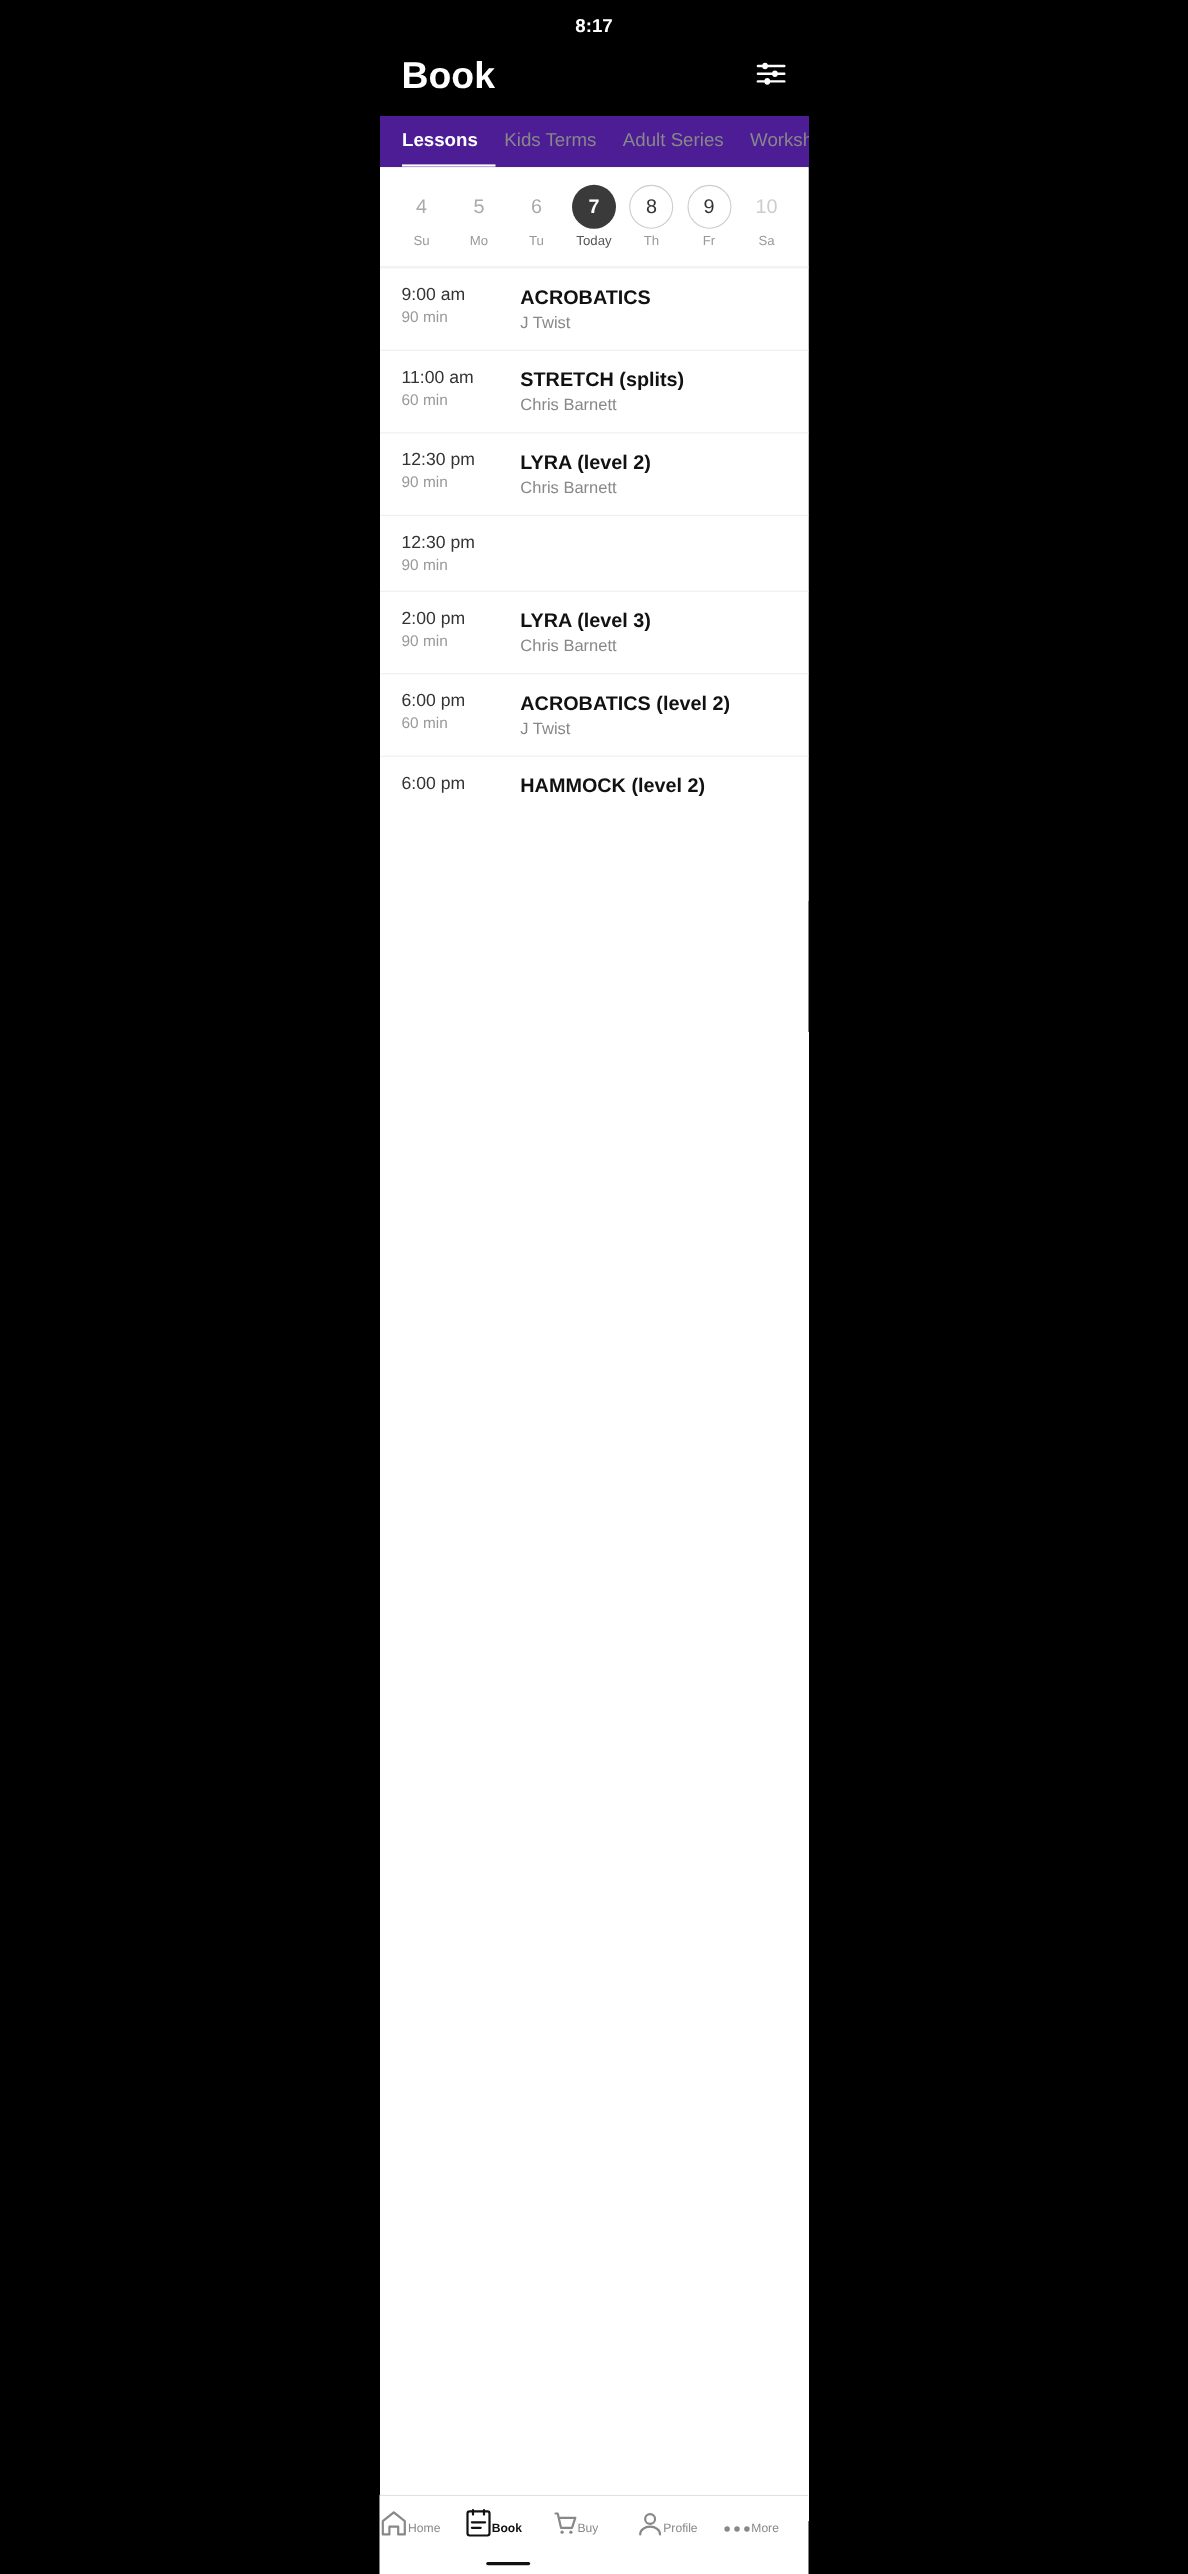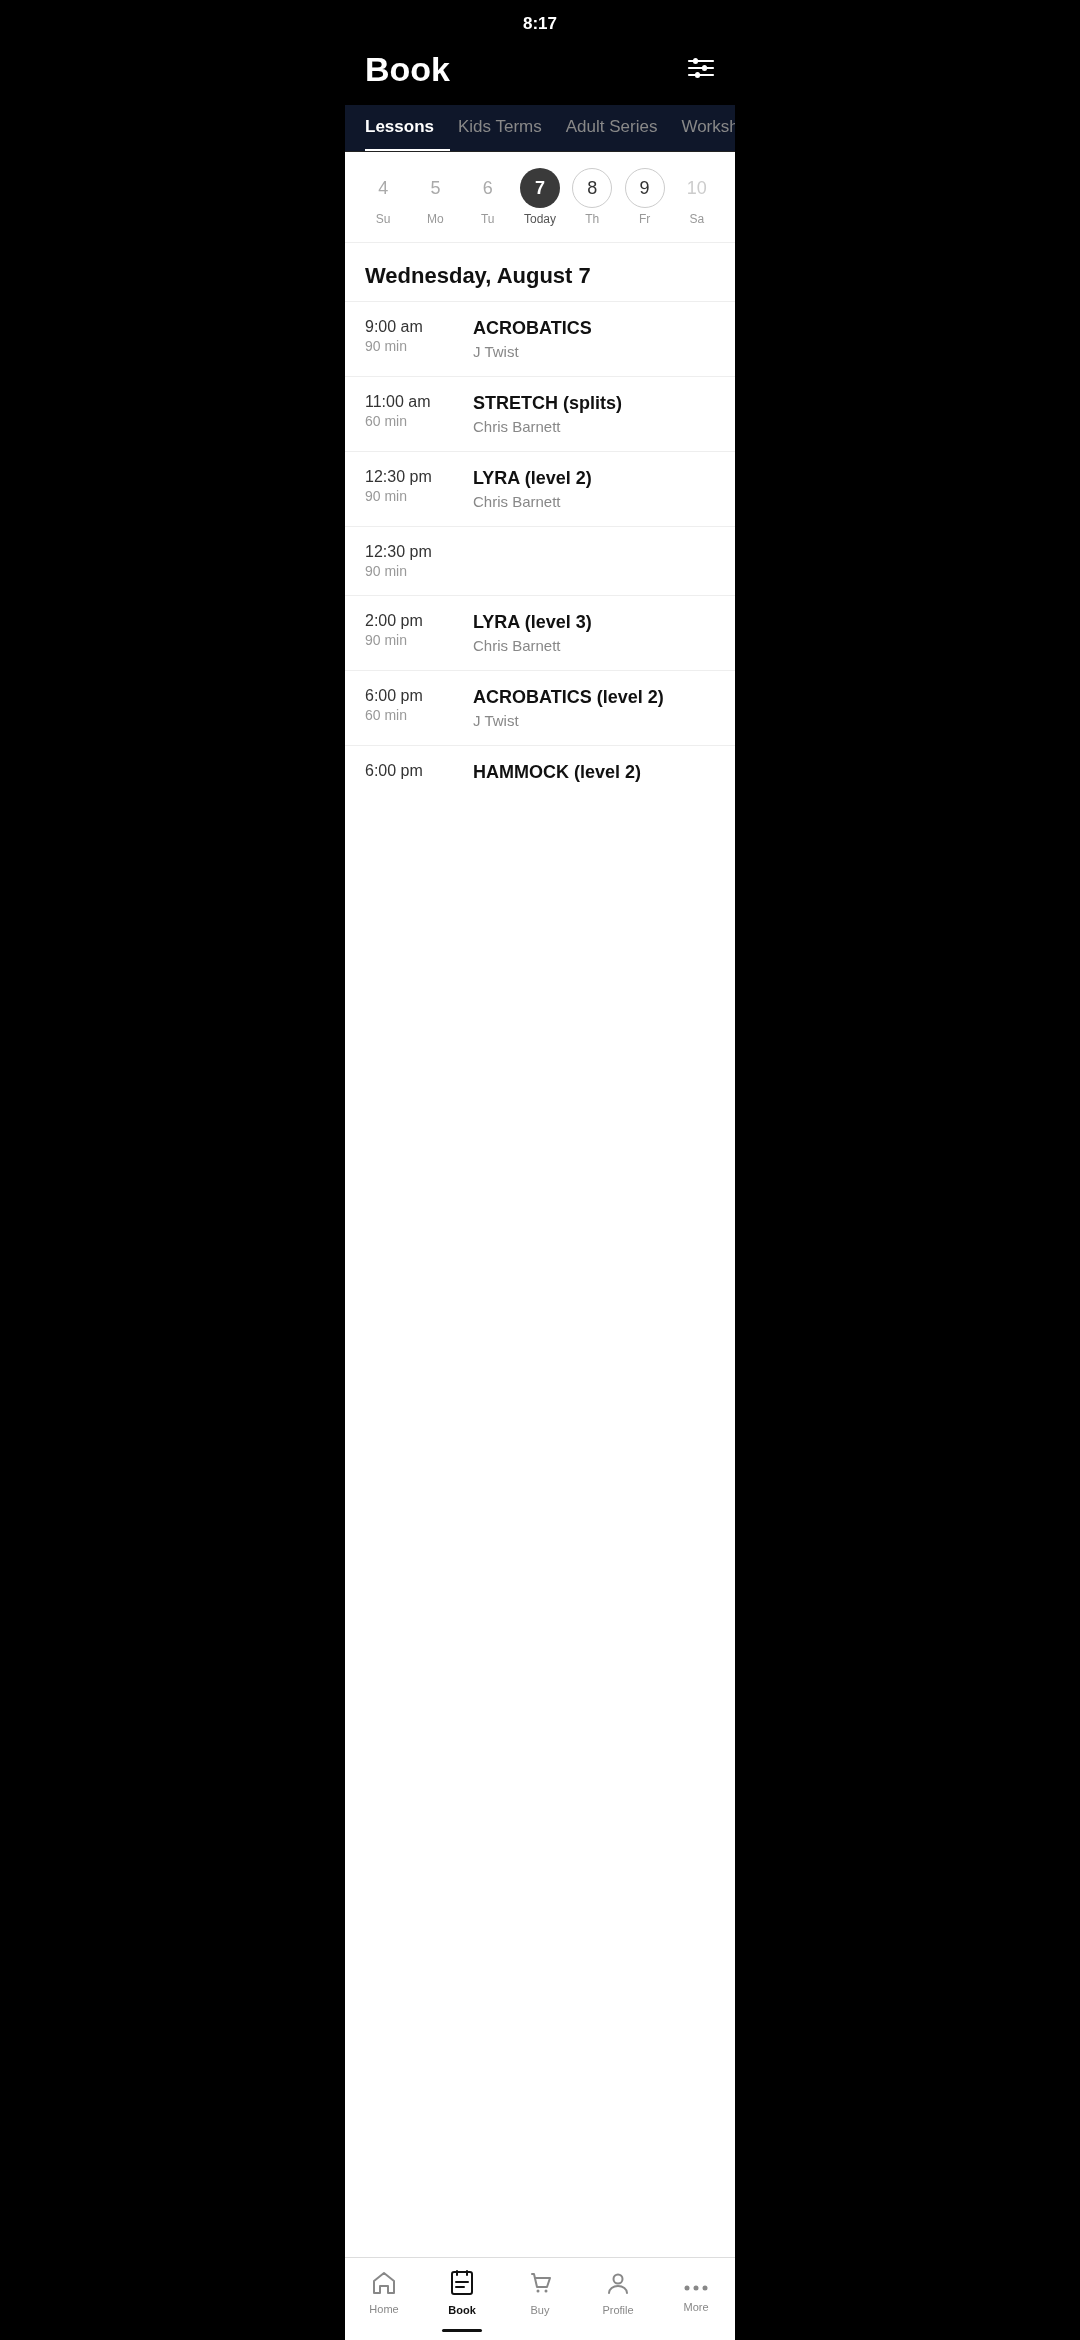--- a/index.html
+++ b/index.html
@@ -40,21 +40,21 @@
       justify-content: space-between;
     }
 
     .header-title {
       color: #fff;
       font-size: 34px;
       font-weight: 700;
     }
 
     .tabs-bar {
-      background: #0f172a;
+      background: #4c1d95;
       display: flex;
       padding: 0 20px;
       border-bottom: 1px solid #222;
       overflow-x: auto;
       scrollbar-width: none;
     }
 
     .tabs-bar::-webkit-scrollbar {
       display: none;
     }
@@ -197,21 +197,20 @@
       border-top: 1px solid #ddd;
       display: flex;
       align-items: center;
       justify-content: space-around;
       padding: 8px 0 20px;
       z-index: 100;
     }
 
     .nav-item {
       display: flex;
-      flex-direction: column;
       align-items: center;
       cursor: pointer;
       flex: 1;
       padding: 4px 0;
       text-align: center;
     }
 
     .nav-icon {
       font-size: 24px;
       color: #888;
@@ -303,23 +302,20 @@
     <div class="day-item">
       <div class="day-number upcoming">9</div>
       <div class="day-label">Fr</div>
     </div>
     <div class="day-item">
       <div class="day-number" style="color:#ccc;">10</div>
       <div class="day-label">Sa</div>
     </div>
   </div>
 
-  <div class="date-heading">
-    <span class="date-heading-text">Wednesday, August 7</span>
-  </div>
 
   <div class="class-list">
 
     <div class="class-item">
       <div class="class-time">
         <div class="time-main">9:00 am</div>
         <div class="time-duration">90 min</div>
       </div>
       <div class="class-info">
         <div class="class-name">ACROBATICS</div>

